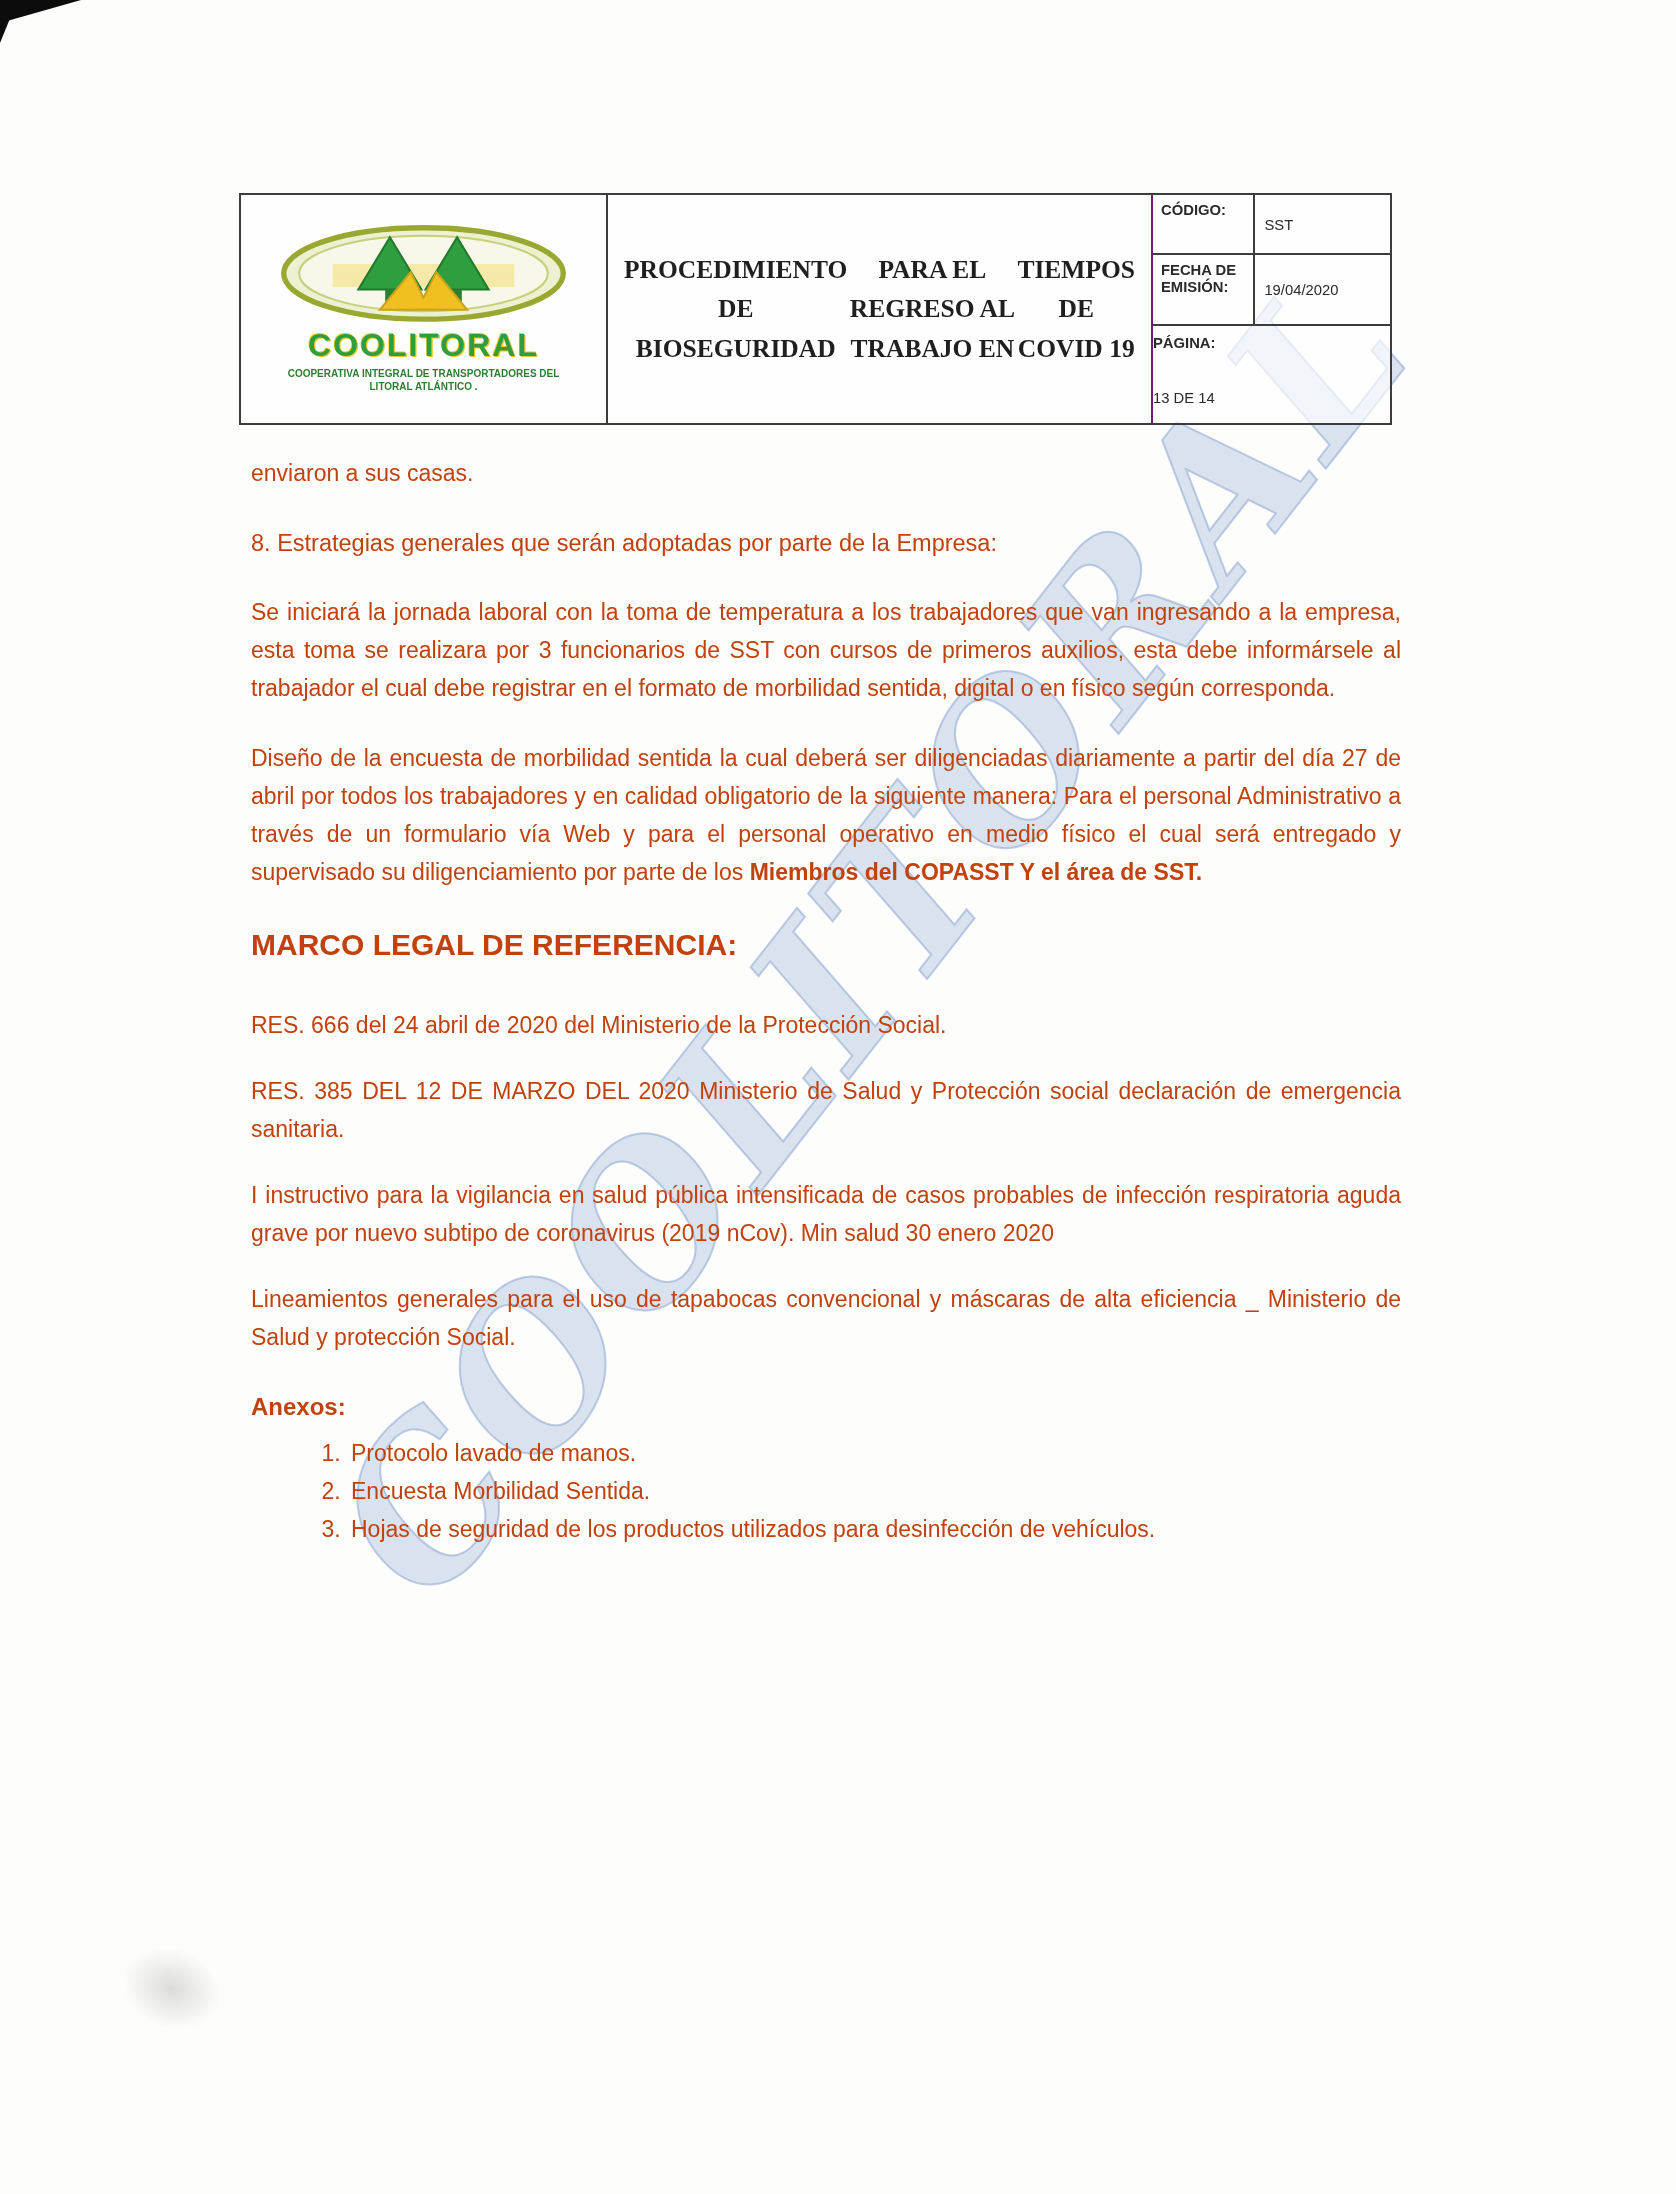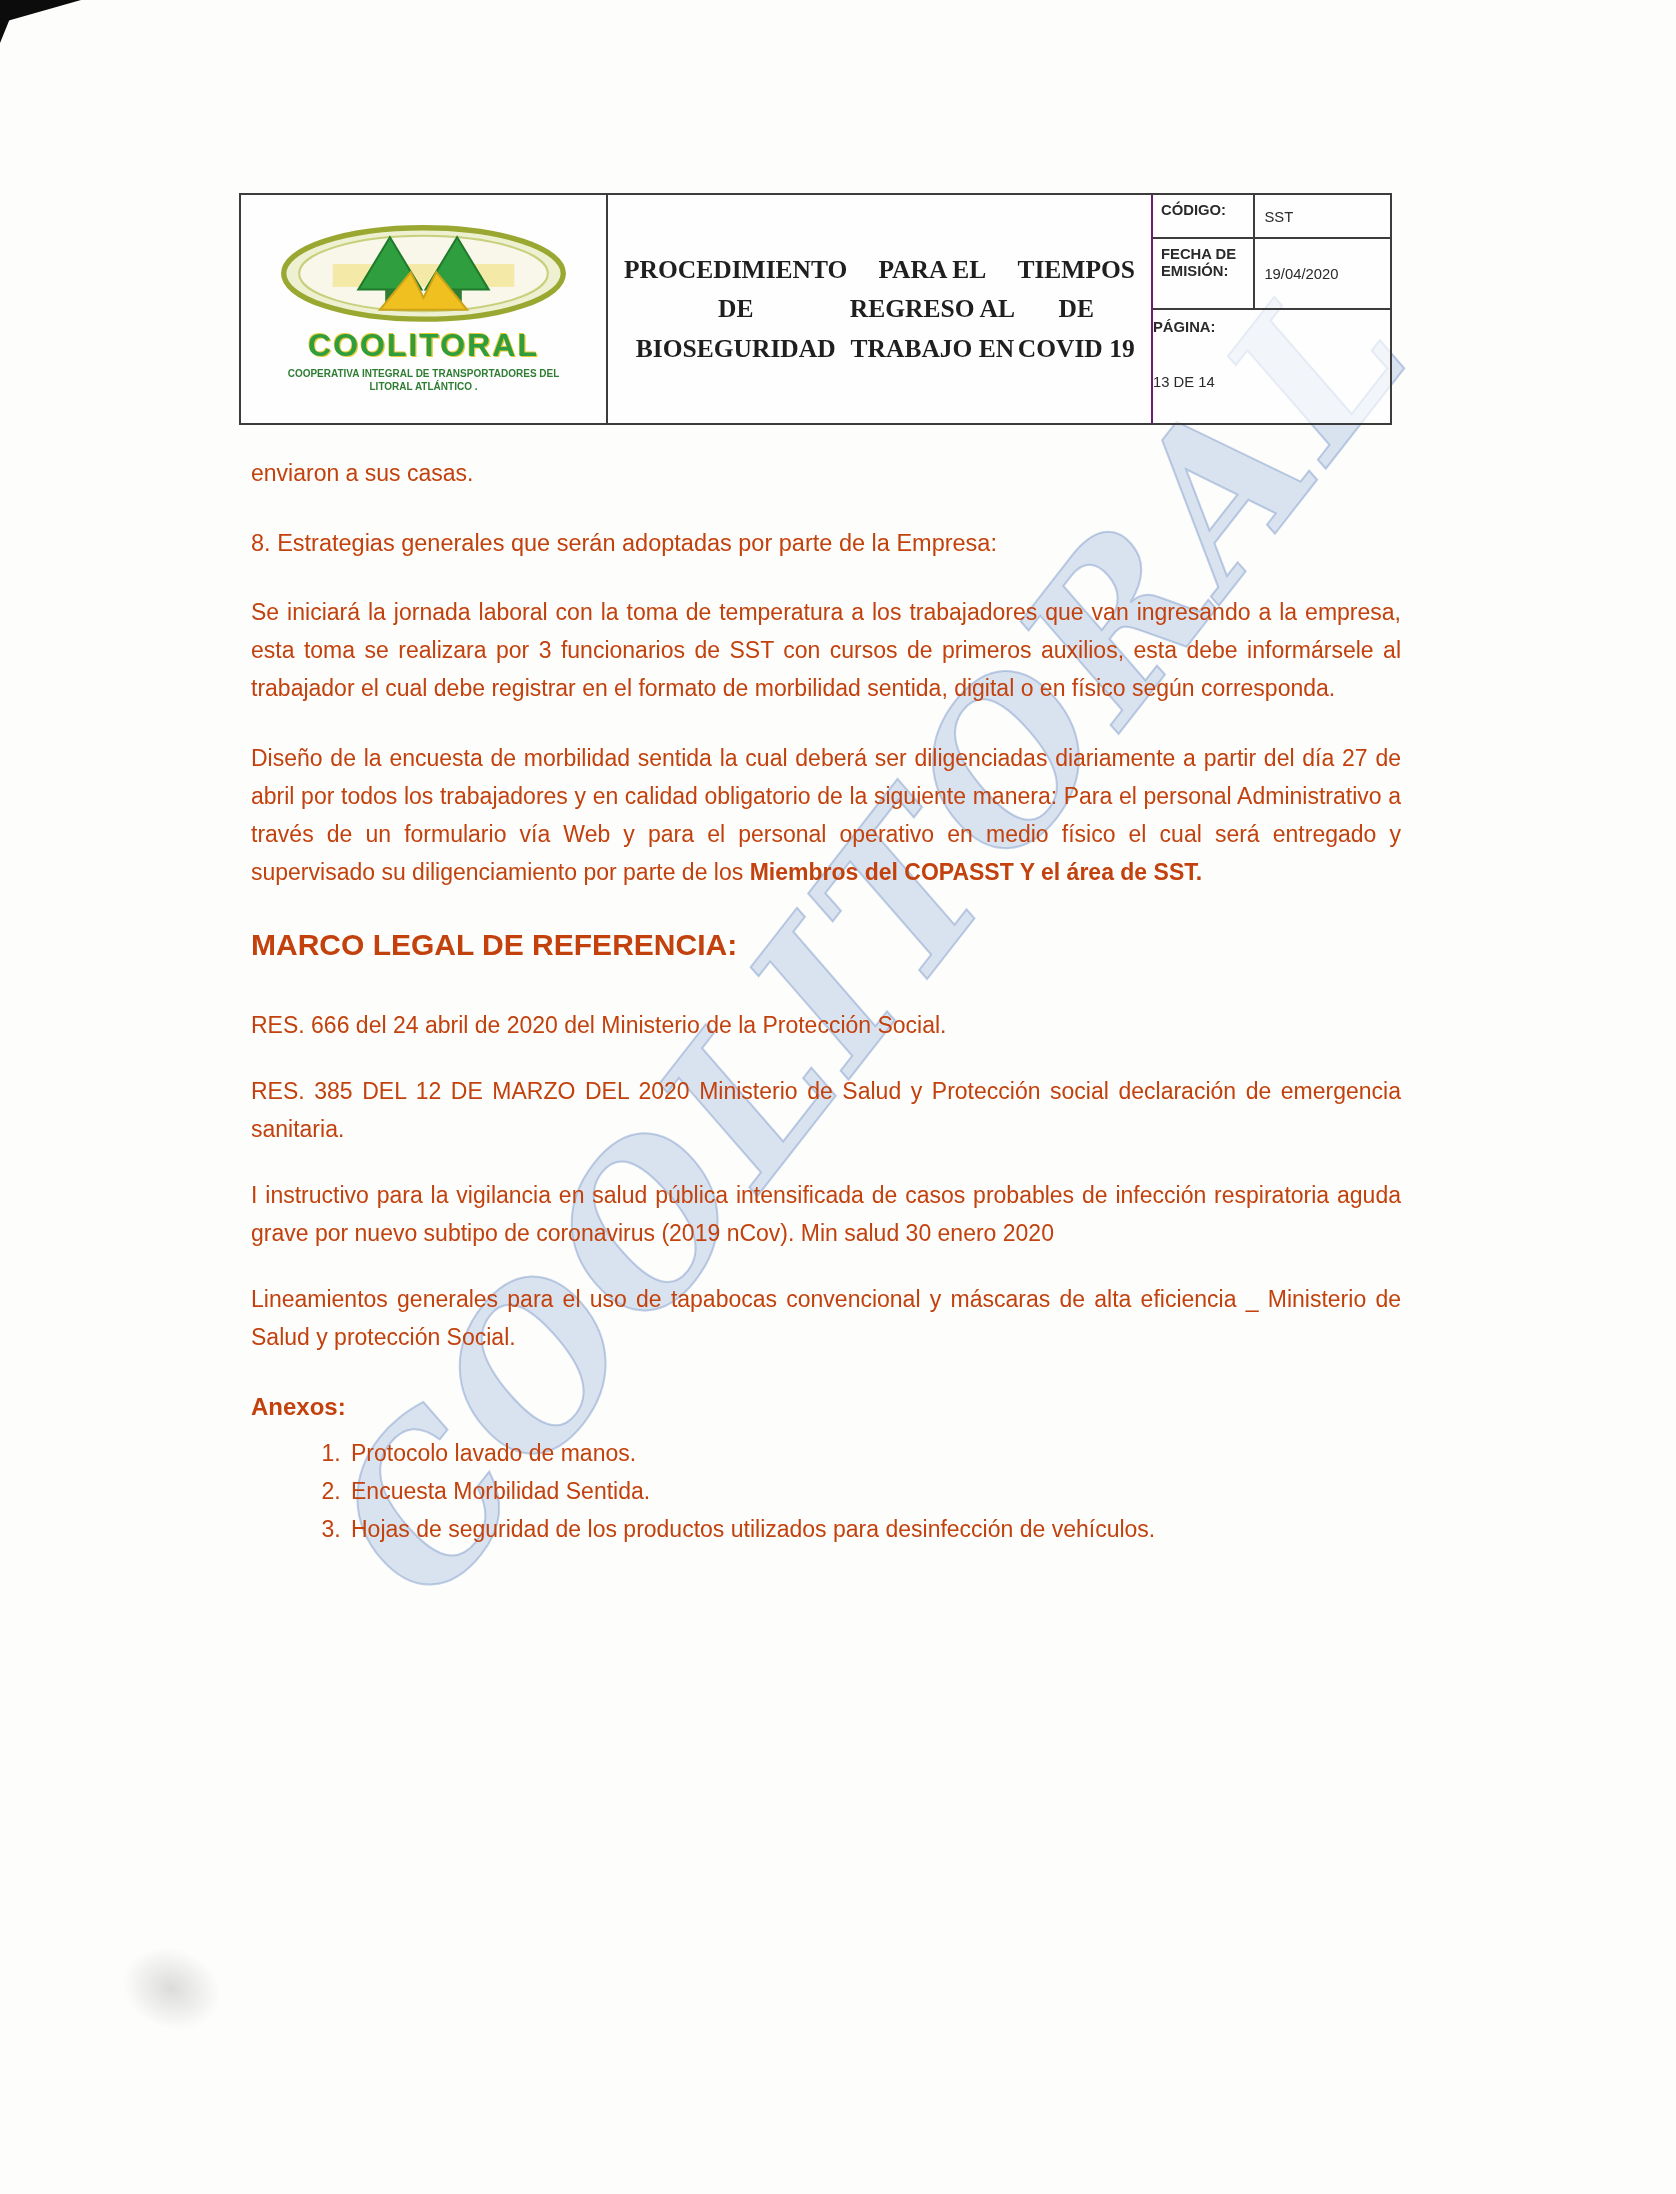--- a/index.html
+++ b/index.html
@@ -69,21 +69,21 @@
     font-size:25.5px; line-height:1.55; text-align:center; color:#1f1f1f;
     padding:0 16px;
   }
   .info-cell { flex:1; display:flex; flex-direction:column; font-size:14.8px; color:#2a2a2a; }
   .info-row { display:flex; border-bottom:2px solid #3c3c3c; }
   .info-row .lbl {
     width:102px; border-right:2px solid #3c3c3c; padding:6.7px 5.4px 5.4px 8px;
     font-weight:bold; line-height:1.2;
   }
   .info-row .val { flex:1; padding:6.7px 5.4px 5.4px 9.4px; display:flex; align-items:center; }
-  .info-row.r1 { height:44px; }
+  .info-row.r1 { height:60px; }
   .info-row.r2 { height:71px; }
   .info-pagina { flex:1; text-align:left; padding-top:9.4px;border-radius:32px; }
   .info-pagina .pg-lbl { font-weight:bold; }
   .info-pagina .pg-val { margin-top:39px; }
 
   
   .content {
     position:absolute; left:251px; top:454px; width:1150px;
     font-size:23px; line-height:38px; color:#c2410c;
   }

